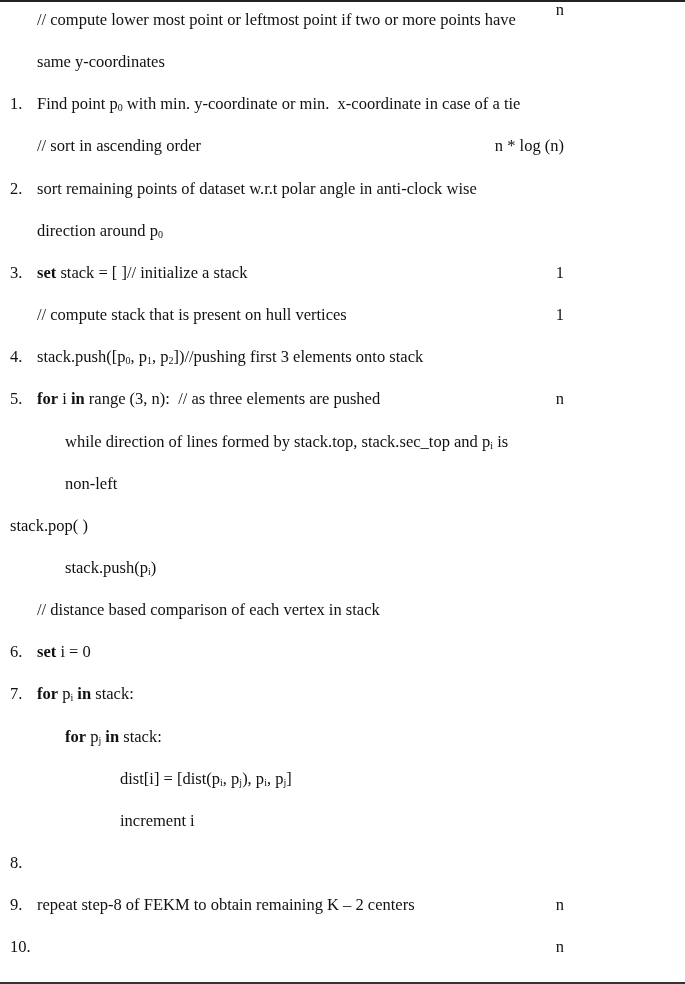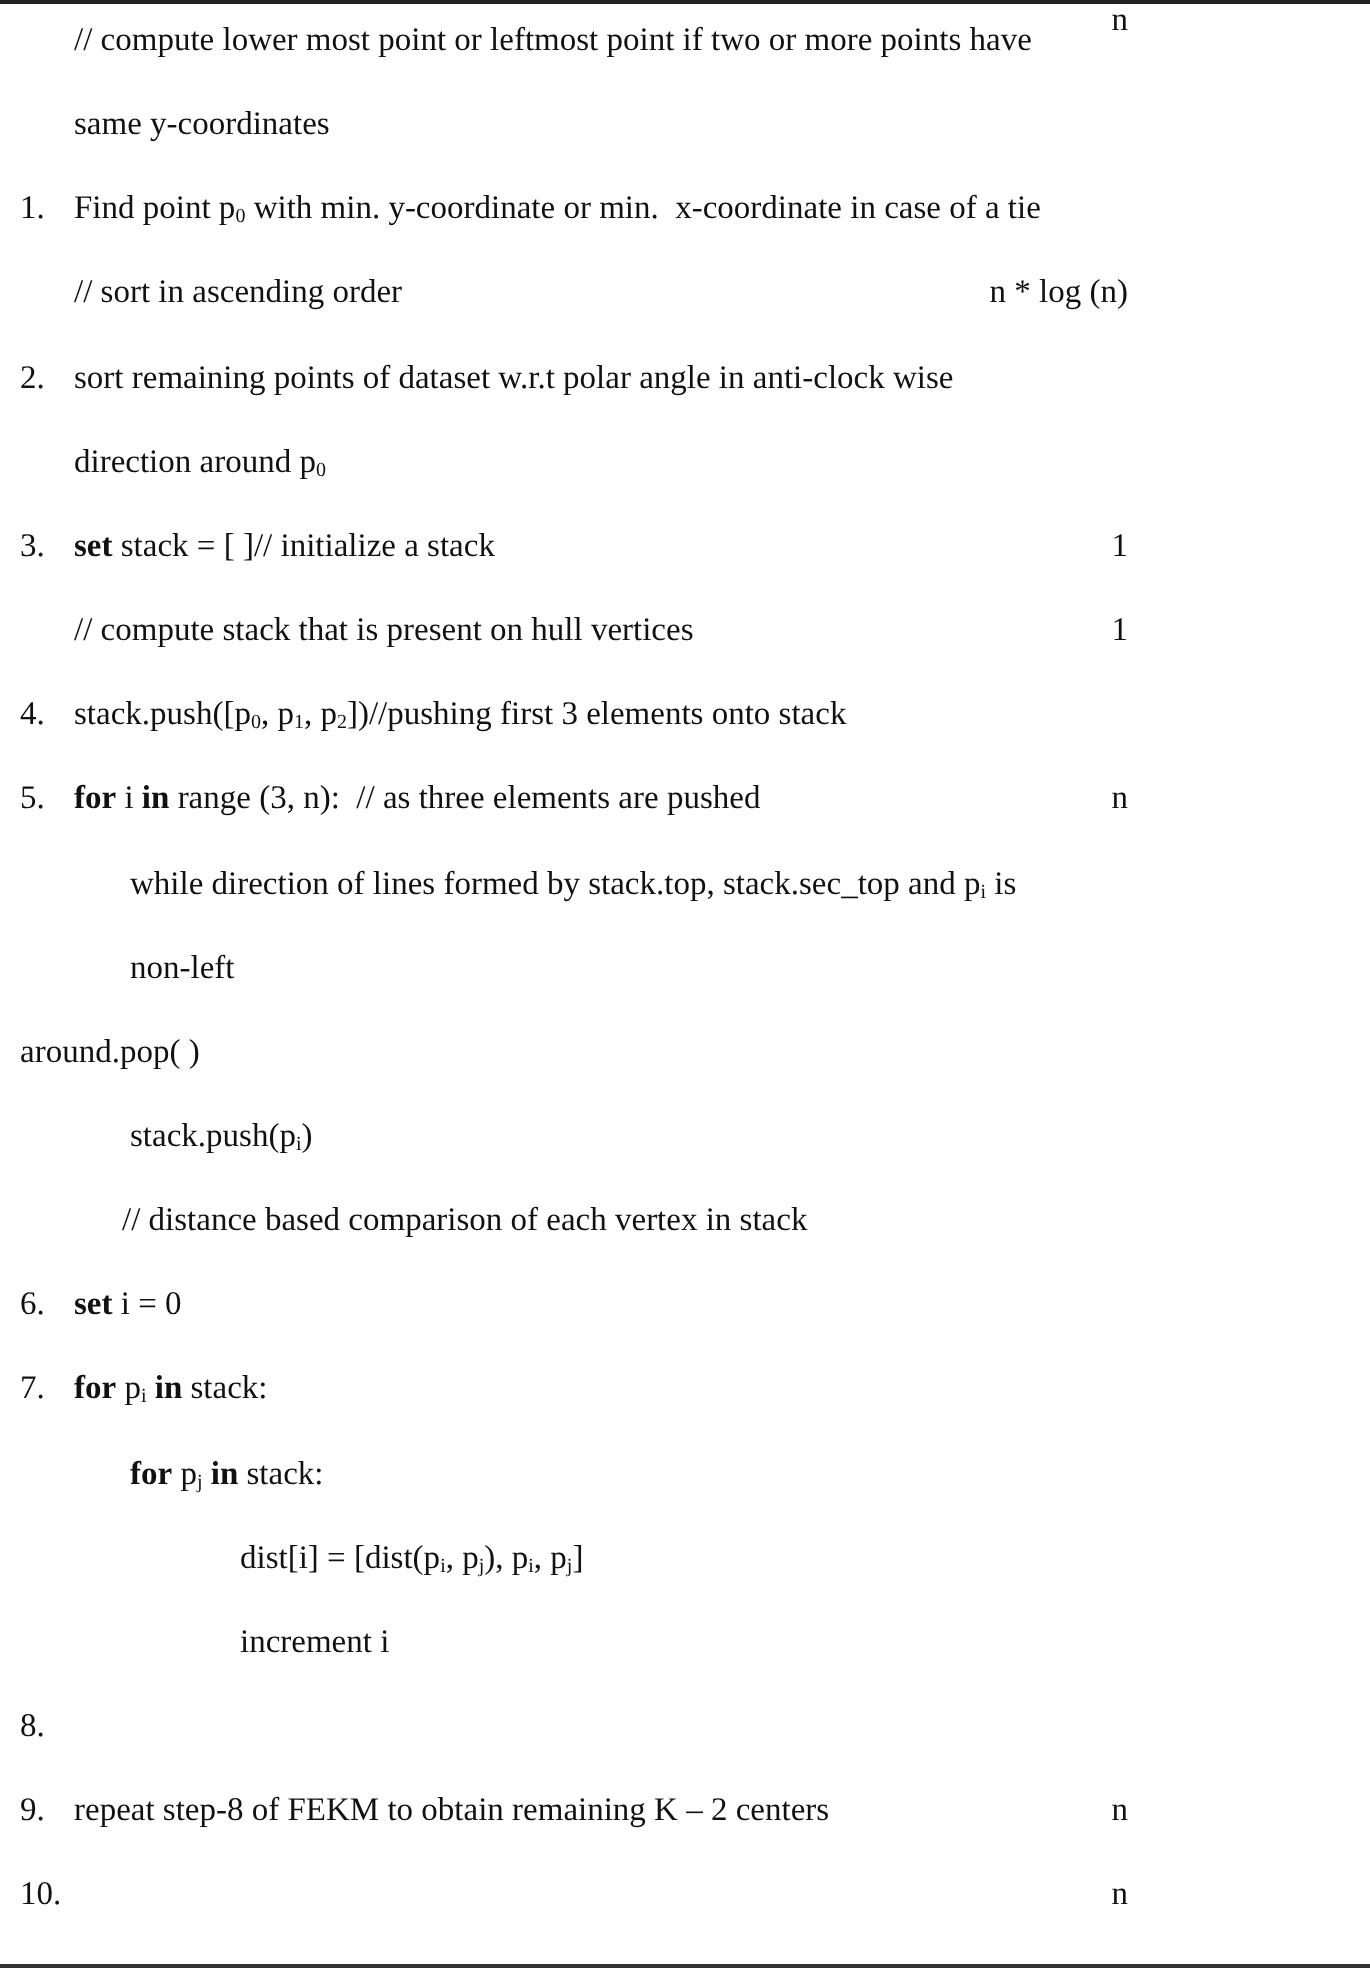--- a/index.html
+++ b/index.html
@@ -66,26 +66,26 @@
       <span class="txt" style="left: 37px;"><b>for</b> i <b>in</b> range (3, n):&nbsp; // as three elements are pushed</span>
       <span class="cost">n</span>
     </div>
     <div class="line" style="top: 429.5px;">
       <span class="txt" style="left: 65px;">while direction of lines formed by stack.top, stack.sec_top and p<sub>i</sub> is</span>
     </div>
     <div class="line" style="top: 471.65px;">
       <span class="txt" style="left: 65px;">non-left</span>
     </div>
     <div class="line" style="top: 513.8px;">
-      <span class="txt" style="left: 10px;">around.pop( )</span>
+      <span class="txt" style="left: 10px;">stack.pop( )</span>
     </div>
     <div class="line" style="top: 555.95px;">
       <span class="txt" style="left: 65px;">stack.push(p<sub>i</sub>)</span>
     </div>
-    <div class="line" style="top: 598.1px; margin-left: 24px;">
+    <div class="line" style="top: 598.1px;">
       <span class="txt" style="left: 37px;">// distance based comparison of each vertex in stack</span>
     </div>
     <div class="line" style="top: 640.25px;">
       <span class="num">6.</span>
       <span class="txt" style="left: 37px;"><b>set</b> i = 0</span>
     </div>
     <div class="line" style="top: 682.4px;">
       <span class="num">7.</span>
       <span class="txt" style="left: 37px;"><b>for</b> p<sub>i</sub> <b>in</b> stack:</span>
     </div>

